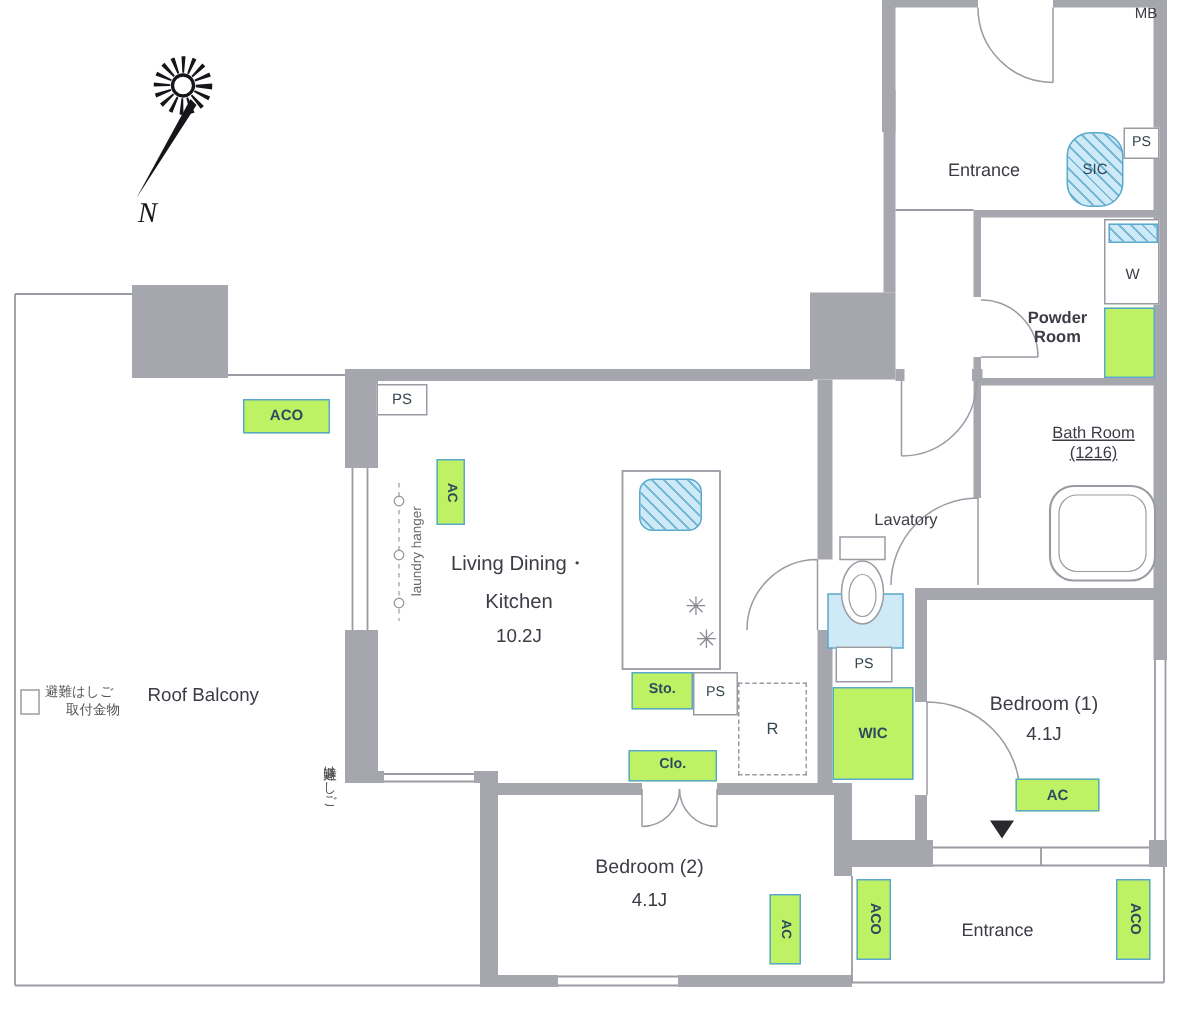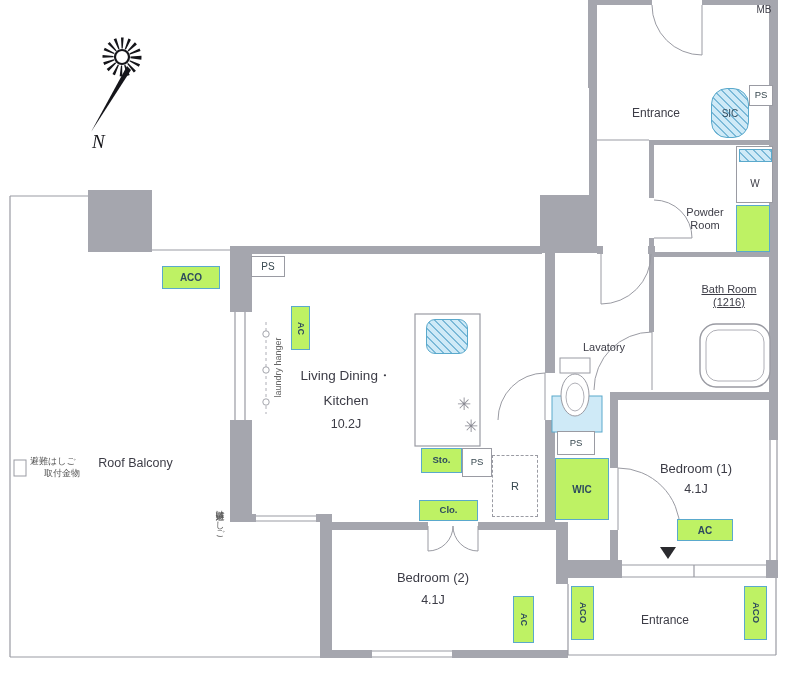--- a/index.html
+++ b/index.html
@@ -150,21 +150,21 @@
 
   <div class="lbl" style="left:383px; top:569px; width:100px; height:18px; font-size:13px;">Bedroom (2)</div>
   <div class="lbl" style="left:383px; top:593px; width:100px; height:16px; font-size:12.5px;">4.1J</div>
 
   <div class="lbl" style="left:646px; top:460px; width:100px; height:17px; font-size:13px;">Bedroom (1)</div>
   <div class="lbl" style="left:646px; top:482px; width:100px; height:16px; font-size:12.5px;">4.1J</div>
 
   <div class="lbl" style="left:88px; top:455px; width:95px; height:17px; font-size:12.5px;">Roof Balcony</div>
   <div class="lbl" style="left:633px; top:612px; width:64px; height:16px; font-size:12px;">Entrance</div>
   <div class="lbl" style="left:622px; top:105px; width:68px; height:16px; font-size:12px;">Entrance</div>
-  <div class="lbl" style="left:676px; top:203px; width:58px; height:32px; font-size:11px;">Powder Room</div>
+  <div class="lbl" style="left:676px; top:203px; width:58px; height:32px; font-size:11px;font-weight:bold;">Powder Room</div>
   <div class="lbl" style="left:700px; top:272px; width:58px; height:48px; font-size:11px;text-decoration:underline;">Bath Room (1216)</div>
   <div class="lbl" style="left:572px; top:340px; width:64px; height:15px; font-size:11px;">Lavatory</div>
 
   <div class="lbl" style="left:750px; top:3px; width:28px; height:14px; font-size:10px;">MB</div>
   <div class="box" style="left:749px; top:85px; width:24px; height:21px; font-size:9.5px;">PS</div>
   <div class="box hatch" style="left:711px; top:88px; width:38px; height:50px; font-size:10px;border-radius:16px;">SIC</div>
 
   <div class="box" style="left:736px; top:146px; width:37px; height:57px;"></div>
   <div class="wstrip" style="left:739px; top:149px; width:31px; height:11px;"></div>
   <div class="lbl" style="left:747px; top:176px; width:16px; height:16px; font-size:10px;">W</div>

